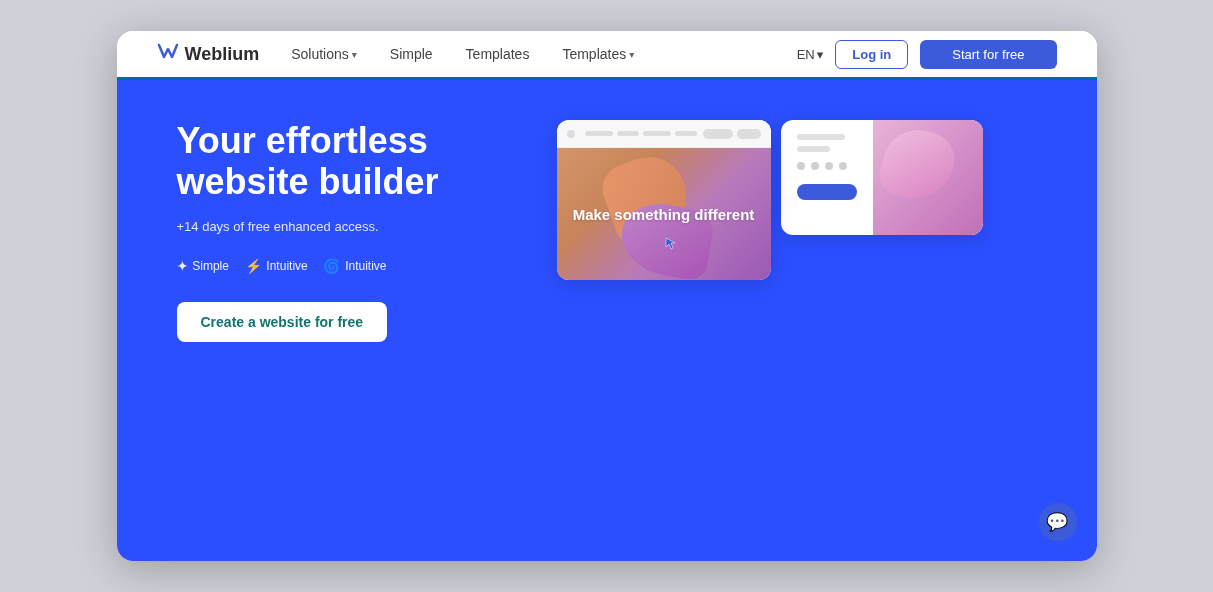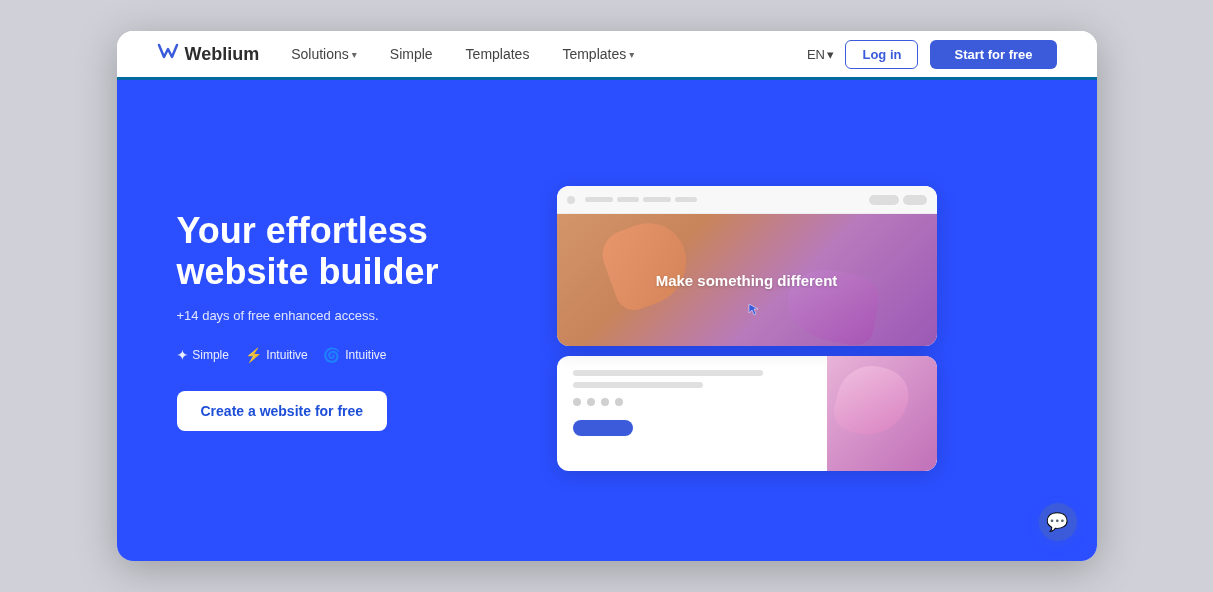--- a/index.html
+++ b/index.html
@@ -85,34 +85,34 @@
       font-size: 13px;
       font-weight: 600;
       padding: 6px 16px;
       border-radius: 6px;
       cursor: pointer;
     }
     .btn-start {
       background: #3b5bdb;
       color: #fff;
       font-size: 13px;
-      font-weight: 700;
-      padding: 7px 24px;
+      font-weight: 400;
+      padding: 7px 32px;
       border-radius: 6px;
       border: none;
       cursor: pointer;
     }
 
     
     .hero {
       background: #2b4fff;
       flex: 1;
       display: flex;
       flex-direction: row;
-      align-items: center;
+      align-items: flex-start;
       padding: 40px 26px 40px 60px;
       position: relative;
       overflow: hidden;
     }
     .hero-left {
       flex: 1;
       color: #fff;
       max-width: 360px;
     }
     .hero-title {
@@ -136,38 +136,37 @@
       color: rgba(255,255,255,0.9);
       display: flex;
       align-items: center;
       gap: 4px;
     }
     .badge-icon {
       font-size: 14px;
     }
     .btn-cta {
       background: #fff;
-      color: #1d4ed8;
+      color: #0f766e;
       font-size: 14px;
       font-weight: 700;
       padding: 12px 24px;
       border-radius: 8px;
       border: none;
       cursor: pointer;
       white-space: nowrap;
     }
 
     
     .hero-right {
       flex: 0 0 380px;
       display: flex;
-      flex-direction: column;
+      flex-direction: row;
       gap: 10px;
       margin-left: 20px;
-      margin-top: 16px;
     }
 
     .preview-card {
       background: #fff;
       border-radius: 12px;
       overflow: hidden;
       box-shadow: 0 4px 20px rgba(0,0,0,0.15);
     }
 
     

